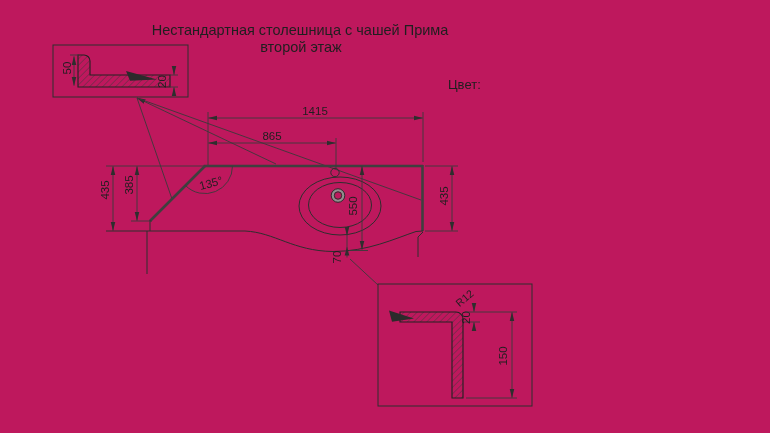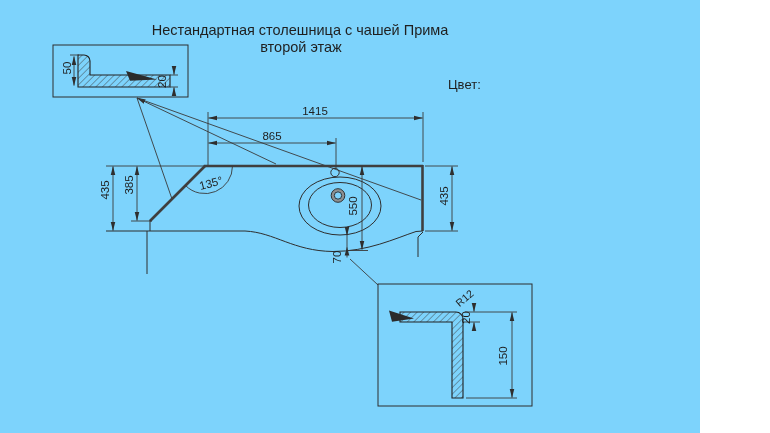--- a/index.html
+++ b/index.html
@@ -1,16 +1,16 @@
 <!DOCTYPE html>
 <html><head>
 <meta charset="utf-8">
 <style>
   html,body{margin:0;padding:0;background:#fff;}
-  .canvas{position:relative;width:700px;height:433px;background:#7dd3fc;overflow:hidden;
+  .canvas{position:relative;width:770px;height:433px;background:#be185d;overflow:hidden;
           font-family:"Liberation Sans","DejaVu Sans",sans-serif;}
   svg{display:block;}
   text{fill:#1f1f1f;font-family:"Liberation Sans","DejaVu Sans",sans-serif;}
   .dim{font-size:11.5px;}
   .thin{stroke:#2e2e2e;stroke-width:1;fill:none;}
   .xthin{stroke:#3a3a3a;stroke-width:0.9;fill:none;}
   .thick{stroke:#3f3f3f;stroke-width:2.6;fill:none;}
   .profile{fill:url(#hatch);stroke:#222;stroke-width:1.1;}
 </style>
 </head>

